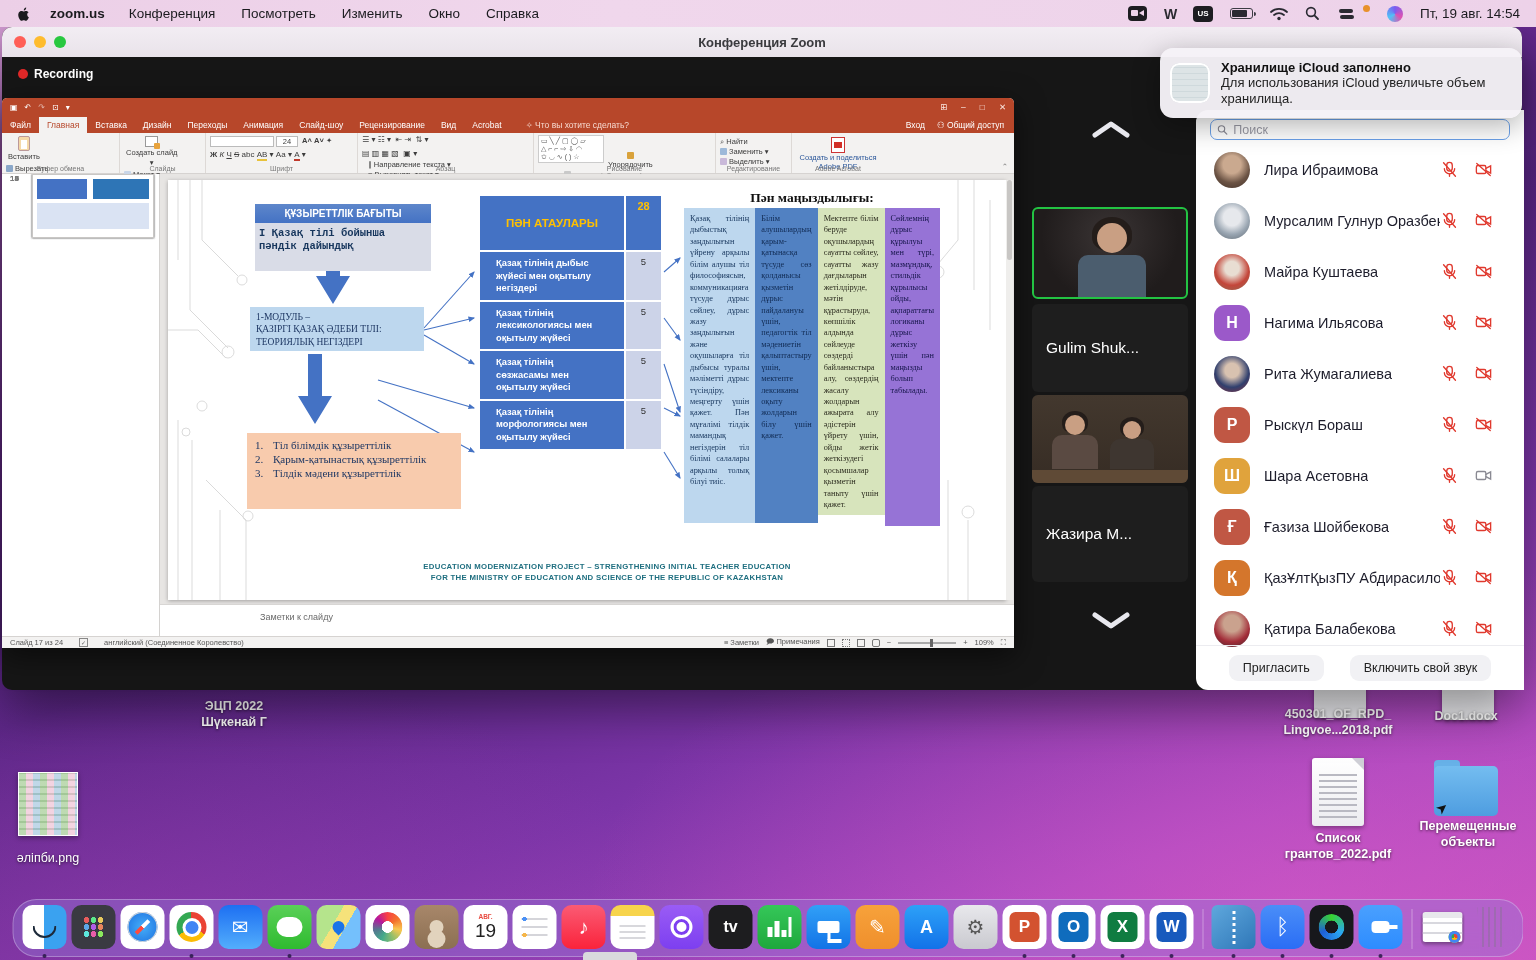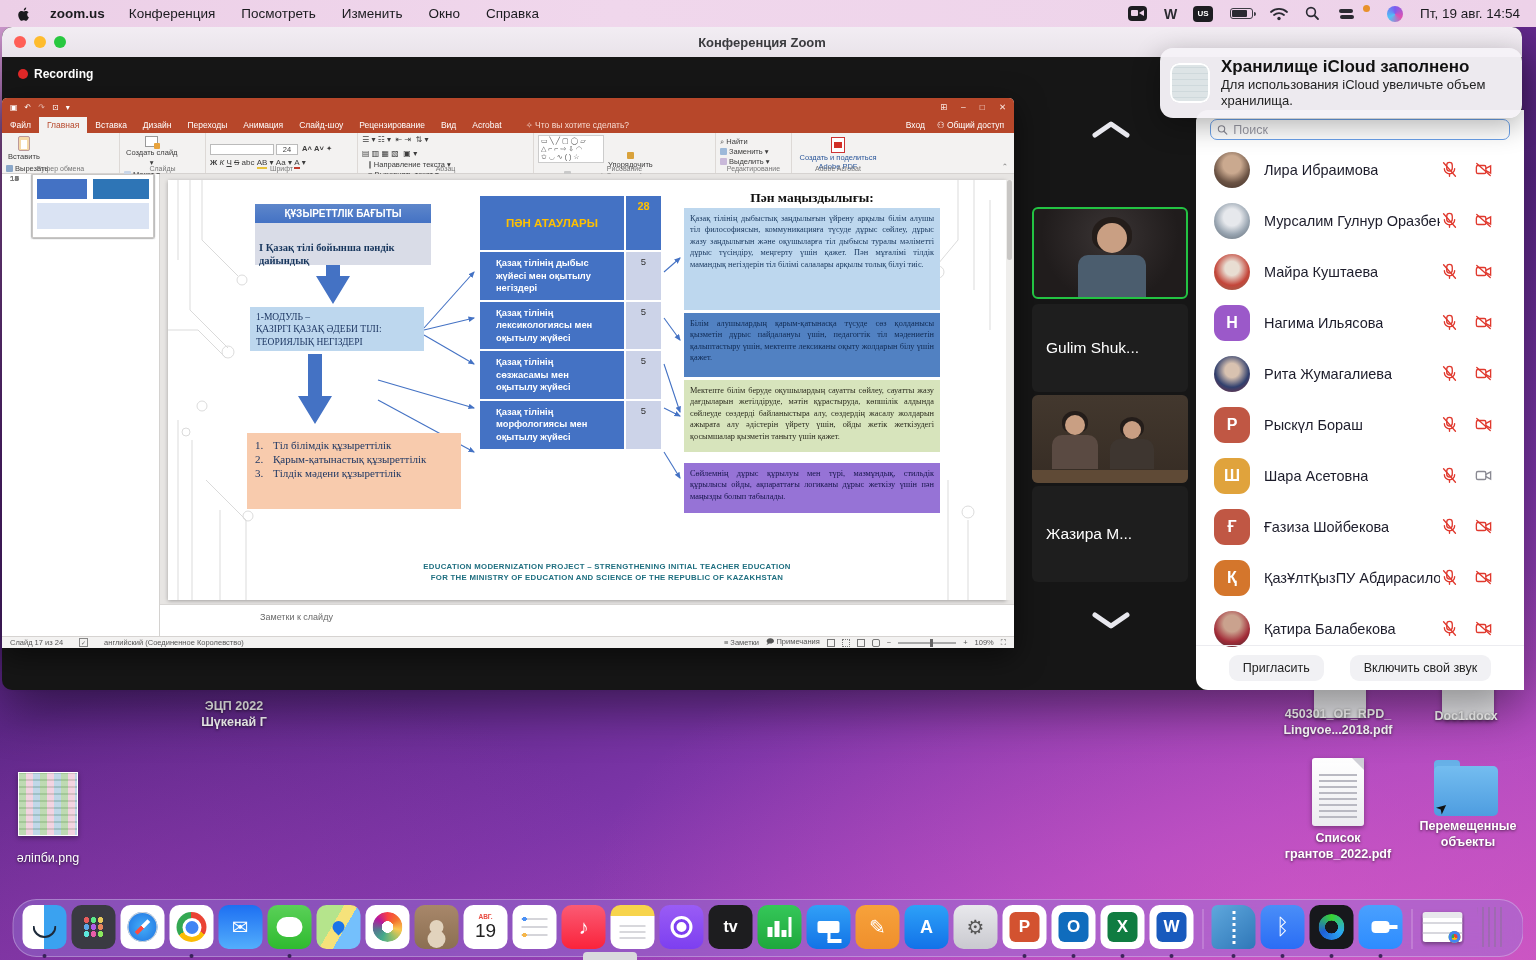--- a/index.html
+++ b/index.html
@@ -26,21 +26,21 @@
 .mb-dot{width:7px;height:7px;border-radius:50%;background:#e8912b;margin-left:-8px;margin-top:-10px}
 .mb-siri{width:16px;height:16px;border-radius:50%;background:conic-gradient(#7a5cf0,#e051b0,#4fc3f7,#7a5cf0)}
 .mb-cc{width:17px;height:12px;display:flex;flex-direction:column;gap:2px;justify-content:center}
 .mb-cc i{display:block;height:4px;border-radius:3px;background:#2a2a32}
 .mb-cc i:first-child{width:14px}.mb-cc i:last-child{width:14px;align-self:flex-end}
 
 #notif{position:absolute;left:1160px;top:48px;width:362px;height:70px;background:rgba(245,242,247,.97);border-radius:13px;box-shadow:0 8px 28px rgba(0,0,0,.3);display:flex;align-items:center;padding:10px;z-index:60}
 #notif .nicon{width:40px;height:40px;border-radius:9px;background:
  repeating-linear-gradient(0deg,#dde4e6 0 5px,#cfd9dc 5px 6px),
  repeating-linear-gradient(90deg,rgba(255,255,255,.5) 0 5px,rgba(190,205,210,.6) 5px 6px);box-shadow:inset 0 0 0 2px #fff;margin-right:11px;flex:none}
-#notif .ntitle{font-size:17px;font-weight:bold;color:#111}
+#notif .ntitle{font-size:13px;font-weight:bold;color:#111}
 #notif .nbody{font-size:13px;color:#222;line-height:1.22}
 
 #zoomwin{position:absolute;left:2px;top:27px;width:1520px;height:663px;border-radius:10px;background:#161616;box-shadow:0 18px 50px rgba(0,0,0,.45);z-index:10}
 #zoomtitle{position:absolute;left:0;top:0;right:0;height:30px;background:linear-gradient(#f2edf3,#e9e3ea);border-radius:10px 10px 0 0;display:flex;align-items:center}
 .tl{width:12px;height:12px;border-radius:50%;margin-left:8px}
 .tl.r{background:#ff5f57;margin-left:12px}.tl.y{background:#febc2e}.tl.g{background:#28c840}
 #zoomtitle .wt{position:absolute;left:0;right:0;text-align:center;font-size:13px;font-weight:600;color:#3a3a3e}
 #rec{position:absolute;left:16px;top:40px;display:flex;align-items:center;gap:6px;color:#fff;font-size:12px;font-weight:600}
 #rec::before{content:"";width:10px;height:10px;border-radius:50%;background:#e02828}
 
@@ -100,34 +100,34 @@
 .t18 i.d{left:66px;top:4px;right:4px;height:52px;background:#8faadc}
 .t19 i.a{left:4px;top:4px;width:50px;height:20px;background:#4472c4}
 .t19 i.b{left:60px;top:4px;right:4px;height:20px;background:#2e75b6}
 .t19 i.c{left:4px;top:28px;right:4px;height:26px;background:#dae3f3}
 
 #canvas{position:absolute;left:158px;top:76px;right:0;bottom:44px;background:#e7e5e3;overflow:hidden}
 #slide{position:absolute;left:8px;top:6px;width:838px;height:420px;background:#fff;box-shadow:0 1px 4px rgba(0,0,0,.3)}
 #vsb{position:absolute;right:1px;top:6px;width:7px;height:420px;background:#efeeec}
 #vsb i{position:absolute;left:1px;right:1px;top:0;height:80px;background:#c8c6c4;border-radius:3px}
 .sl-header{position:absolute;left:87px;top:24px;width:176px;height:19px;background:linear-gradient(#5e87cb,#4472c4);color:#fff;font-weight:bold;font-size:10px;display:flex;align-items:center;justify-content:center}
-.sl-sub{position:absolute;left:87px;top:43px;width:176px;height:42px;background:#d9dce7;color:#17365d;font-family:Liberation Serif, serif;font-weight:bold;font-size:10.5px;padding:18px 4px;line-height:1.25}
+.sl-sub{position:absolute;left:87px;top:43px;width:176px;height:48px;background:#d9dce7;color:#17365d;font-family:Liberation Mono, monospace;font-weight:bold;font-size:10.5px;padding:4px 4px;line-height:1.25}
 .sl-module{position:absolute;left:82px;top:127px;width:174px;height:44px;background:#bdd7ee;color:#1f3864;font-family:"Liberation Serif","DejaVu Serif",serif;font-size:9.5px;padding:4px 6px;line-height:1.3;white-space:pre-line}
 .sl-peach{position:absolute;left:79px;top:253px;width:214px;height:76px;background:#f8cbad;color:#1f3864;font-family:"Liberation Serif","DejaVu Serif",serif;font-size:11px;padding:6px 4px 0 8px}
 .sl-peach .ci{display:flex;line-height:1.25}
 .sl-peach .num{width:18px;flex:none}
 .sl-table{position:absolute;left:312px;top:16px;width:181px}
 .sl-table .thead{display:flex;height:54px}
 .sl-table .thead .h1{width:146px;background:#4472c4;color:#ffc000;font-weight:bold;font-size:11.5px;display:flex;align-items:center;justify-content:center;border-right:2px solid #fff}
 .sl-table .thead .h2{flex:1;background:#4472c4;color:#ffc000;font-weight:bold;font-size:11px;display:flex;align-items:flex-start;justify-content:center;padding-top:4px}
 .trow{display:flex;border-top:2px solid #fff}
 .trow .tname{width:146px;background:#4472c4;color:#fff;font-weight:bold;font-size:9.3px;padding:5px 16px;line-height:1.35;border-right:2px solid #fff}
 .trow .thours{flex:1;background:#ccd3e8;color:#333;font-size:9.5px;padding-top:4px;text-align:center}
 .sl-imp-title{position:absolute;left:516px;top:10px;width:256px;text-align:center;font-family:"Liberation Serif","DejaVu Serif",serif;font-weight:bold;font-size:13.5px;color:#111}
-#imps{position:absolute;left:516px;top:28px;width:256px;display:flex;flex-direction:column}
+#imps{position:absolute;left:516px;top:28px;width:256px;display:flex;flex-direction:row}
 .imp{font-family:"Liberation Serif","DejaVu Serif",serif;font-size:8.3px;line-height:1.38;text-align:justify;padding:5px 6px;color:#17365d}
 .imp-lightblue{background:#bdd7ee;min-height:102px;margin-bottom:3px}
 .imp-blue{background:#5181c2;color:#102a52;min-height:64px;margin-bottom:3px}
 .imp-green{background:#d7e4bc;color:#2b2b1e;min-height:72px;margin-bottom:11px}
 .imp-purple{background:#9673d6;color:#15154a;min-height:50px}
 .sl-foot{position:absolute;left:120px;right:80px;top:381px;text-align:center;color:#1f6f80;font-size:7.8px;letter-spacing:.3px;line-height:1.45;font-weight:bold}
 
 #notesbar{position:absolute;left:158px;right:0;bottom:12px;height:32px;background:#fff;border-top:1px solid #d8d6d4;font-size:9px;color:#6a6a6a;padding:7px 0 0 100px}
 #statusbar{position:absolute;left:0;right:0;bottom:0;height:12px;background:#f3f2f1;border-top:1px solid #d6d3d1;display:flex;align-items:center;font-size:7.5px;color:#555;padding:0 8px;gap:16px}
 #statusbar .right{margin-left:auto;display:flex;align-items:center;gap:7px}
@@ -351,21 +351,21 @@
       <div class="rgroup" style="width:86px">
         <span class="bigbtn"><span class="icon-slide"></span><span>Создать слайд</span> ▾</span>
         <span style="display:inline-block;vertical-align:top;margin-top:2px">
           <div class="rrow"><span class="sq" style="background:#c9d6e8"></span><span>Макет</span> ▾</div>
           <div class="rrow"><span class="sq" style="background:#e8c9a2"></span><span>Сбросить</span></div>
           <div class="rrow"><span class="sq" style="background:#b9c9b2"></span><span>Раздел</span> ▾</div>
         </span>
         <span class="gname">Слайды</span>
       </div>
       <div class="rgroup" style="width:152px">
-        <div class="rrow" style="margin-top:9px"><span class="fbox" style="width:64px"></span><span class="fbox" style="width:22px;font-size:7.5px;text-align:center">24</span> <b>A˄</b> <b>A˅</b> <span>✦</span></div>
+        <div class="rrow" style="margin-top:1px"><span class="fbox" style="width:64px"></span><span class="fbox" style="width:22px;font-size:7.5px;text-align:center">24</span> <b>A˄</b> <b>A˅</b> <span>✦</span></div>
         <div class="rrow" style="margin-top:3px;font-size:8px"><b>Ж</b>&nbsp;<i>К</i>&nbsp;<u>Ч</u>&nbsp;<s>S</s>&nbsp;abc&nbsp;<span style="border-bottom:2px solid #e8c23b">АВ</span> ▾&nbsp;Аа ▾&nbsp;<span style="border-bottom:2px solid #c0392b">А</span> ▾</div>
         <span class="gname">Шрифт</span>
       </div>
       <div class="rgroup" style="width:176px">
         <span style="display:inline-block;vertical-align:top">
           <div class="rrow" style="font-size:8px">☰ ▾ ☷ ▾&nbsp;&nbsp;⇤ ⇥&nbsp;&nbsp;⇅ ▾</div>
           <div class="rrow" style="font-size:8px;margin-top:4px">▤ ▥ ▦ ▧&nbsp;&nbsp;▣ ▾</div>
         </span>
         <span style="display:inline-block;vertical-align:top;margin-left:6px;margin-top:1px">
           <div class="rrow">∥ <span>Направление текста</span> ▾</div>

